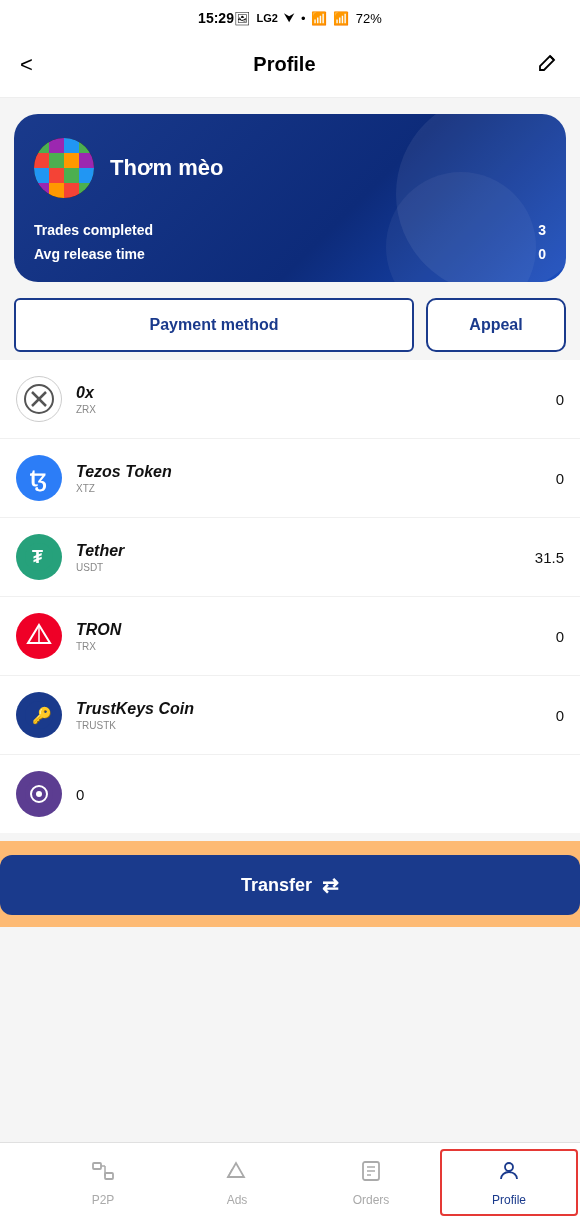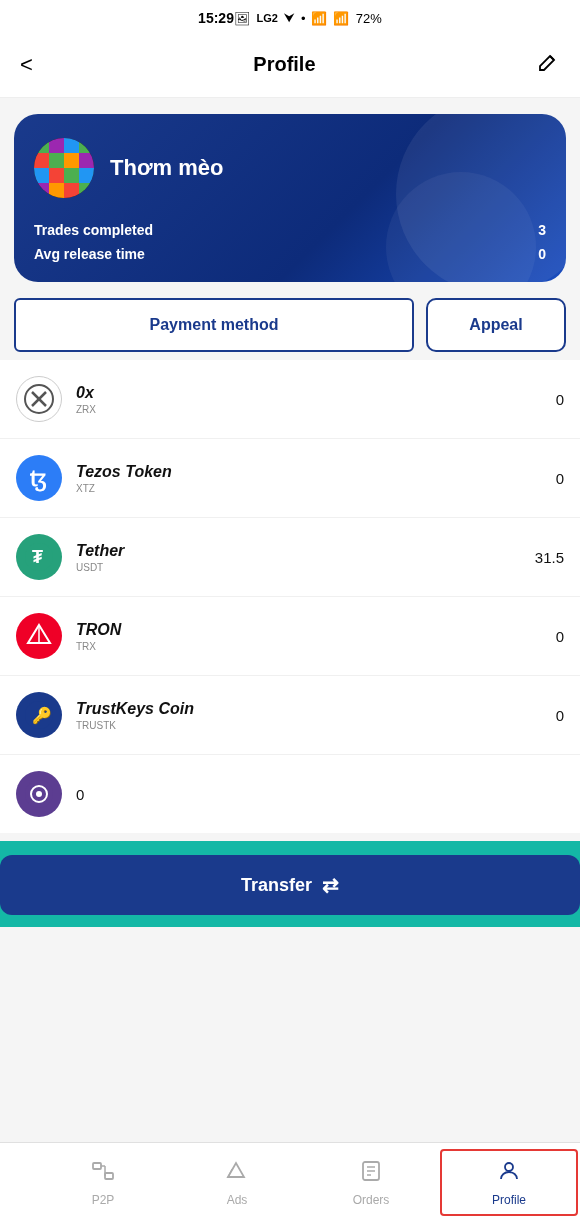--- a/index.html
+++ b/index.html
@@ -213,21 +213,21 @@
     }
     .icon-tezos { background: #2c7df7; }
     .icon-tether { background: #26a17b; }
     .icon-tron { background: #ef0027; font-size: 14px; }
     .icon-trustkeys { background: #1a3a8c; font-size: 14px; }
     .icon-tomo { background: #5c3d91; font-size: 14px; }
 
     
     .transfer-btn-wrap {
       padding: 14px 0 12px;
-      background: #14b8a6;
+      background: #fdba74;
     }
     .transfer-btn {
       width: 100%;
       background: #1a3a8c;
       color: #fff;
       border: none;
       border-radius: 12px;
       padding: 18px;
       font-size: 18px;
       font-weight: 700;

